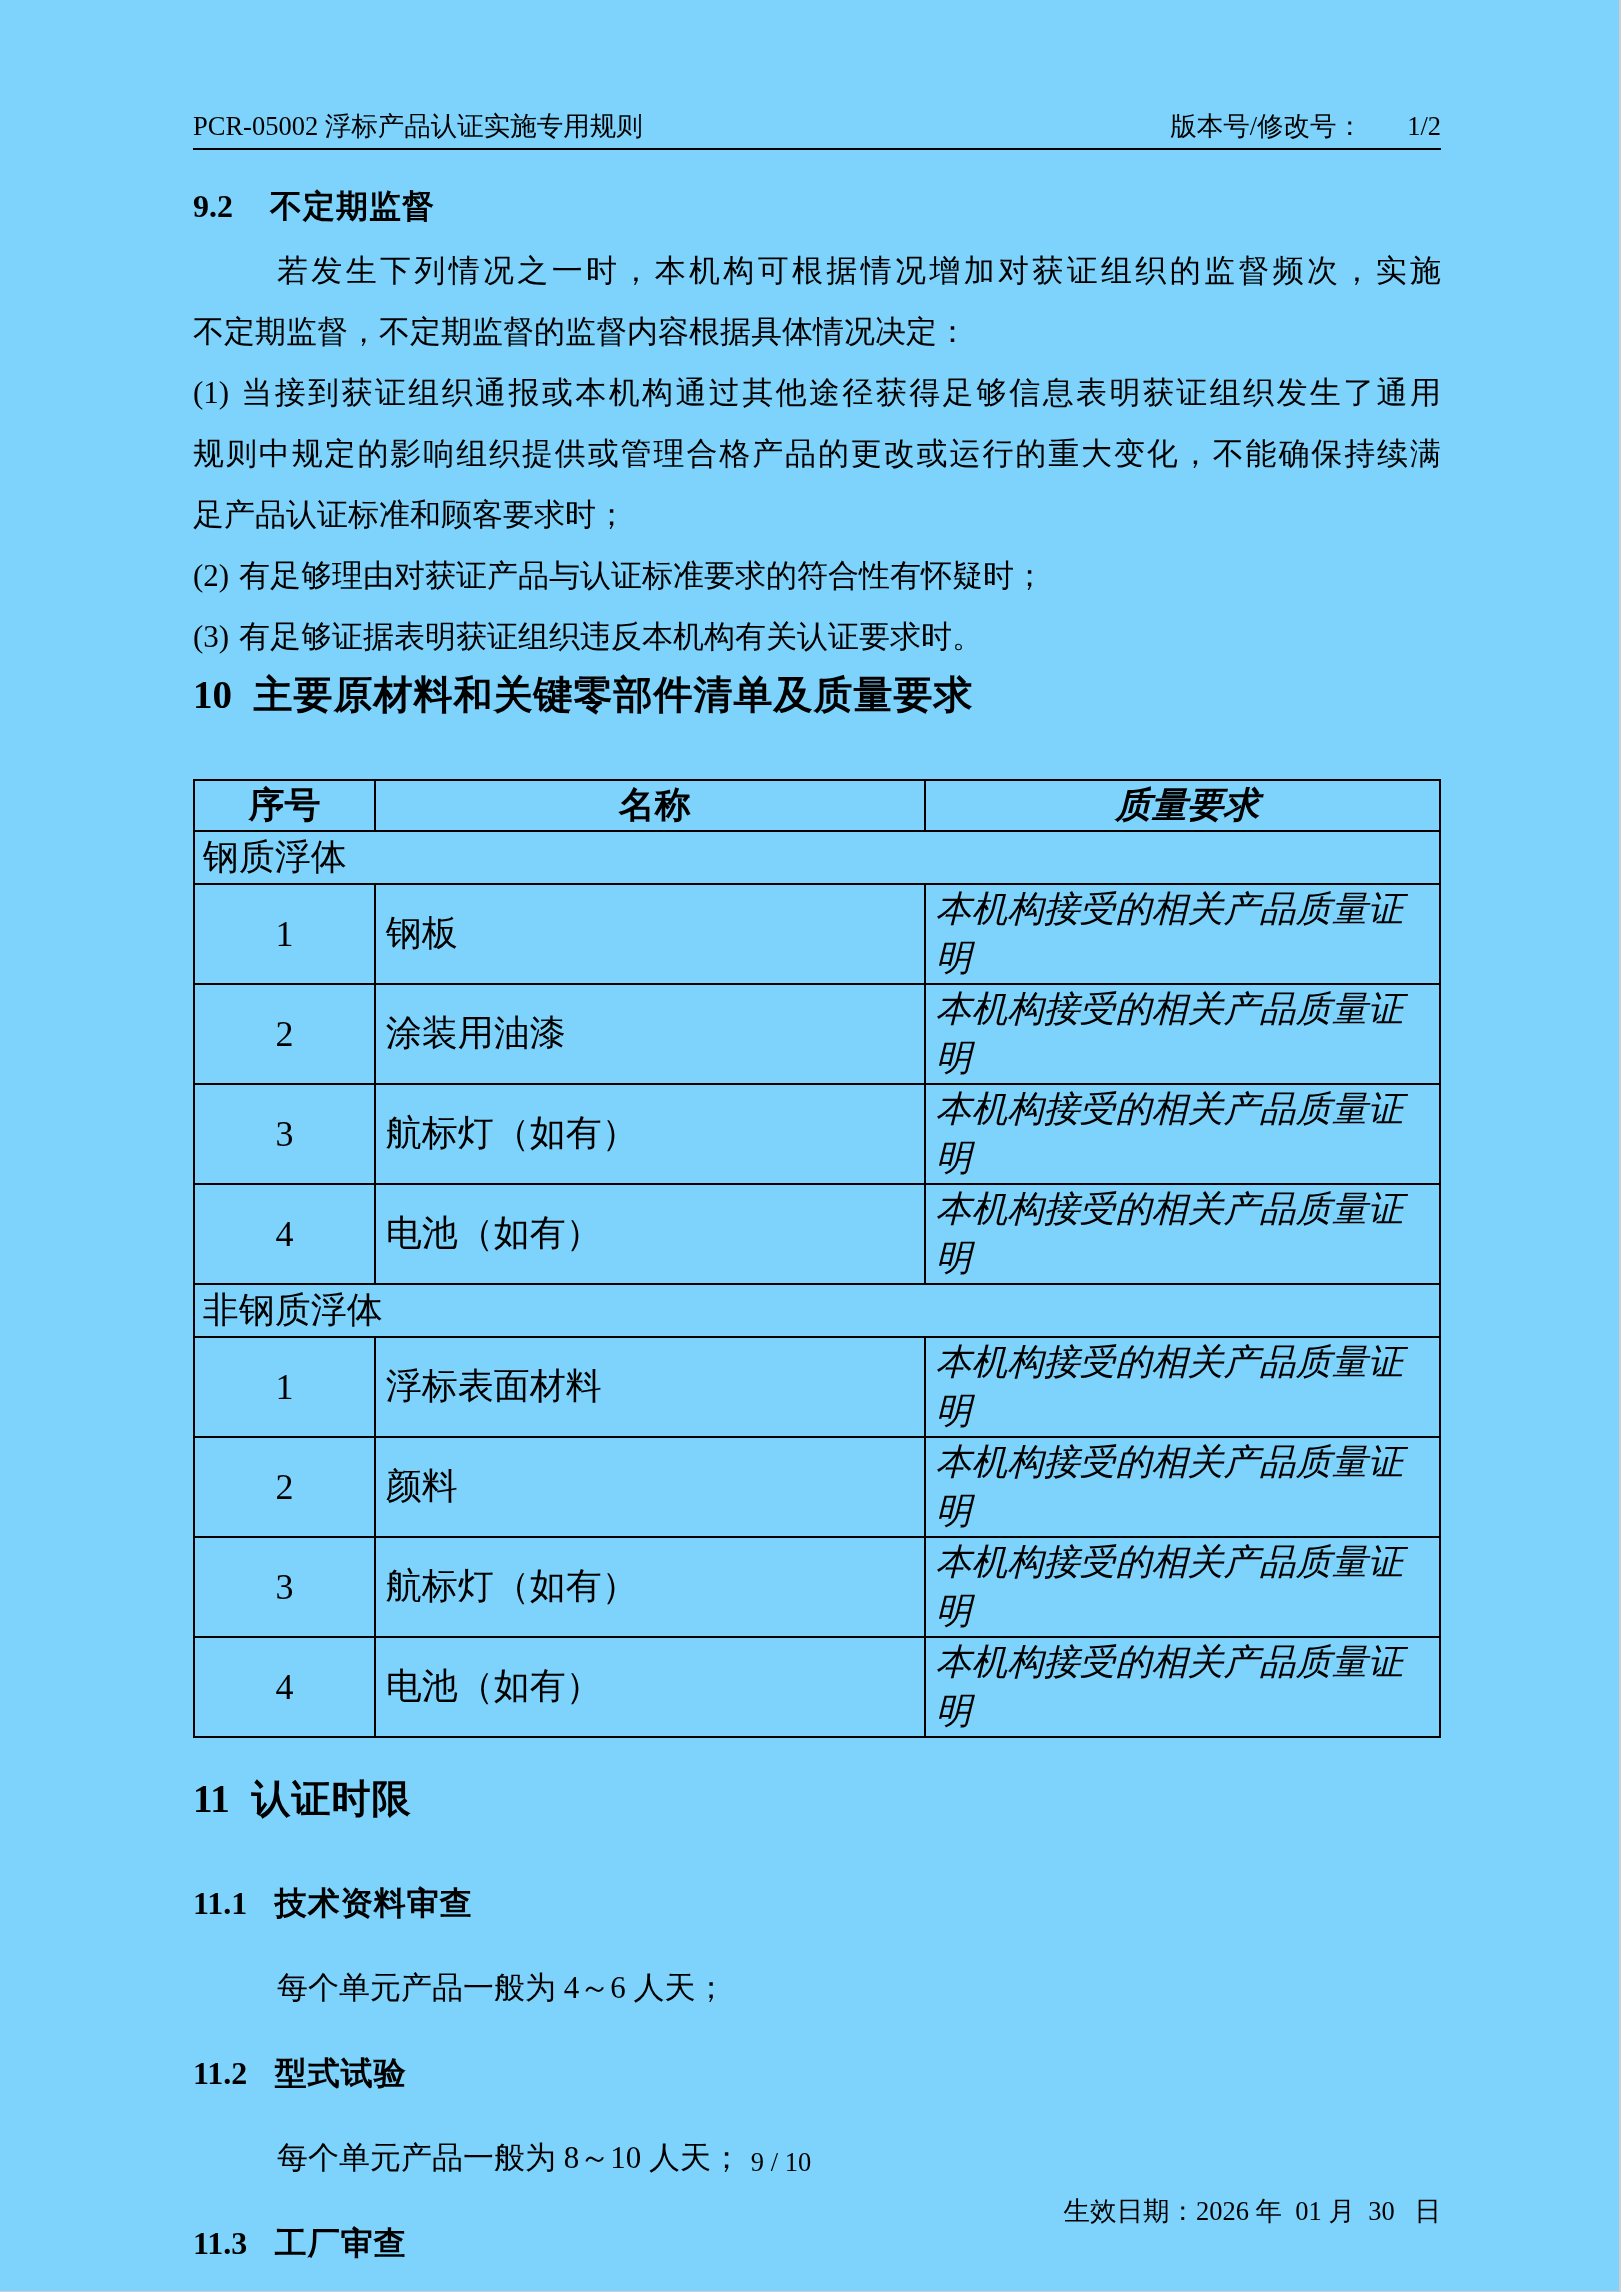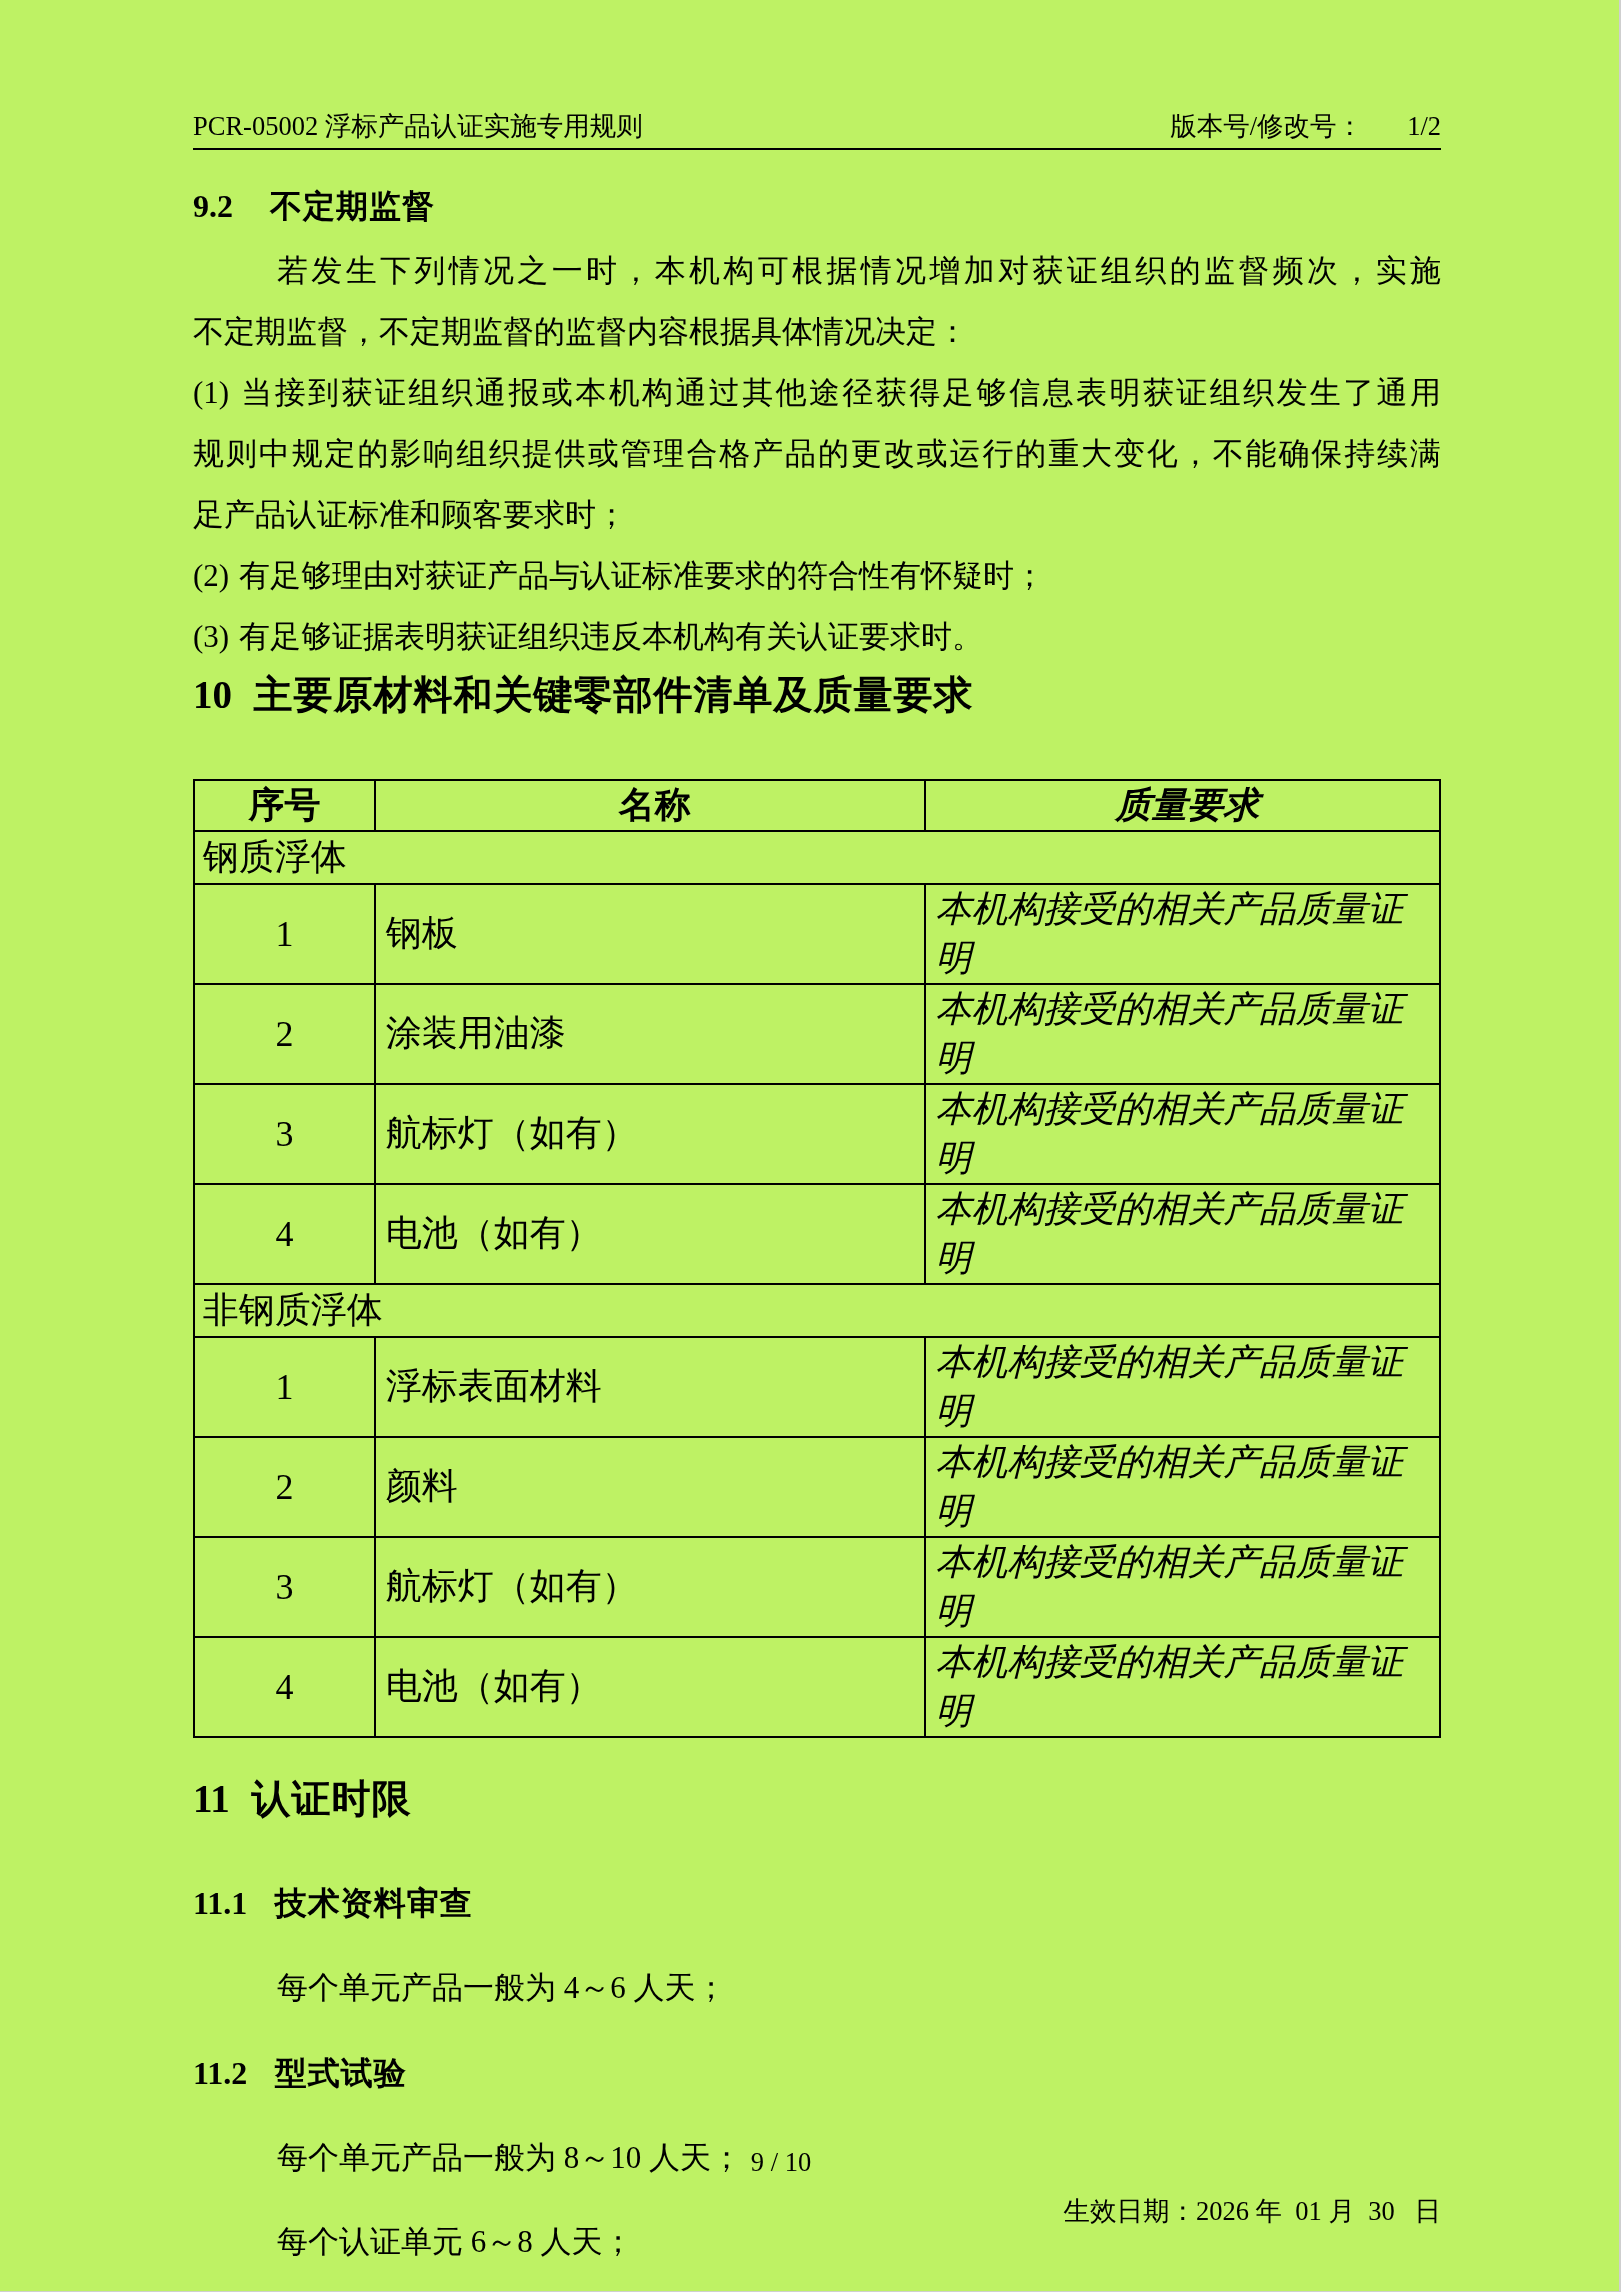--- a/index.html
+++ b/index.html
@@ -1,19 +1,19 @@
 <!DOCTYPE html>
 <html lang="zh"><head>
 <meta charset="utf-8">
 <style>
   html,body{margin:0;padding:0;background:#e8e8e8;}
   .page{
     position:relative;
     width:1621px;height:2293px;
-    background:#bef264;
+    background:#7dd3fc;
     color:#000;
     font-family:"Liberation Serif","DejaVu Serif",serif;
     overflow:hidden;
     box-shadow:inset -2px -2px 0 #cfcfcf;
   }
   .content{margin:0 180px 0 193px;}
 
   
   .doc-header{
     margin-top:108px;
@@ -168,20 +168,23 @@
     <div class="h-sub mt-111">
       <span class="h-num" style="margin-right:27.4px">11.1</span><span class="h-txt">技术资料审查</span>
     </div>
     <div class="sub-p">每个单元产品一般为 4～6 人天；</div>
 
     <div class="h-sub mt-112">
       <span class="h-num" style="margin-right:27.4px">11.2</span><span class="h-txt">型式试验</span>
     </div>
     <div class="sub-p">每个单元产品一般为 8～10 人天；</div>
 
+    <div class="h-sub mt-113">
+      <span class="h-num" style="margin-right:27.4px">11.3</span><span class="h-txt">工厂审查</span>
+    </div>
     <div class="sub-p">每个认证单元 6～8 人天；</div>
 
   </div>
 
   <div class="doc-footer">
     <span class="page-number">9 / 10</span>
     <span class="effective-date">生效日期：2026 年  01 月  30   日</span>
   </div>
 </div>
 

